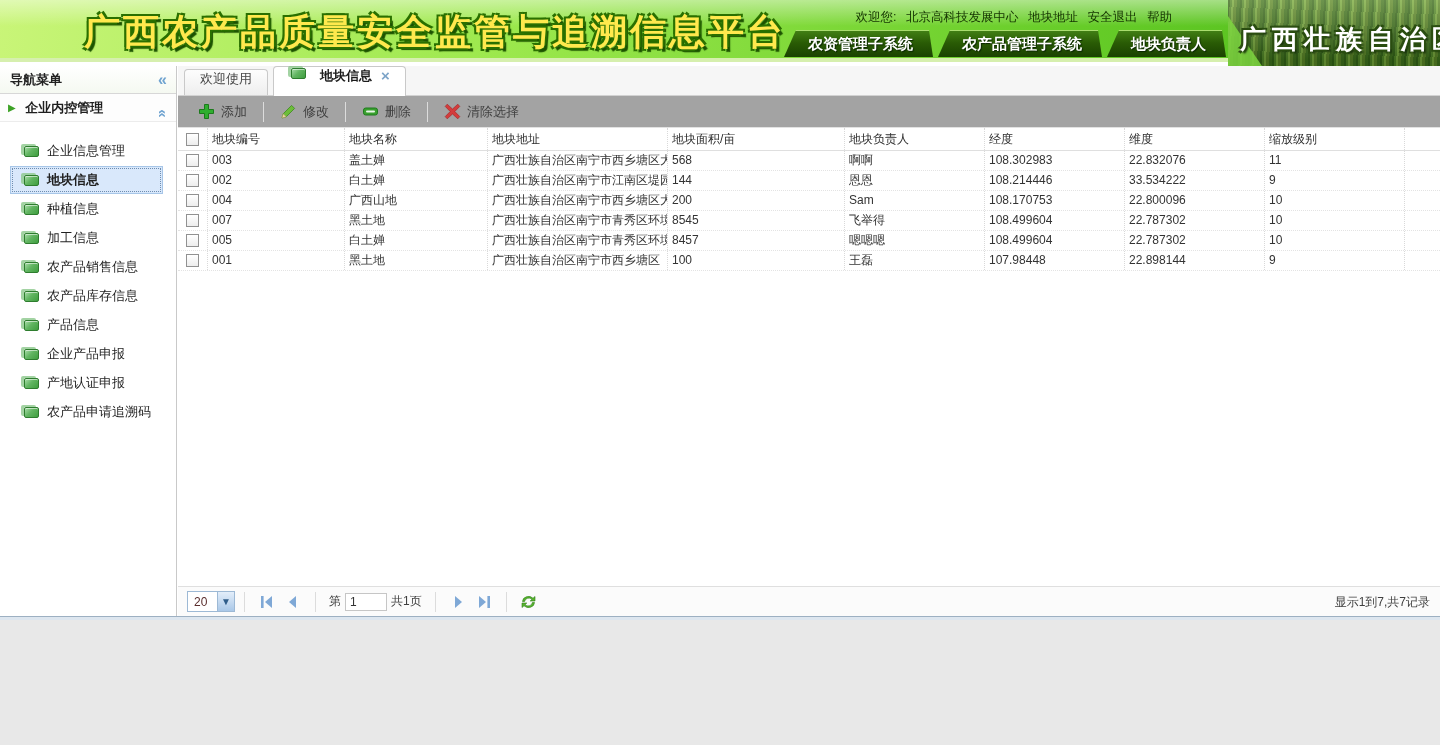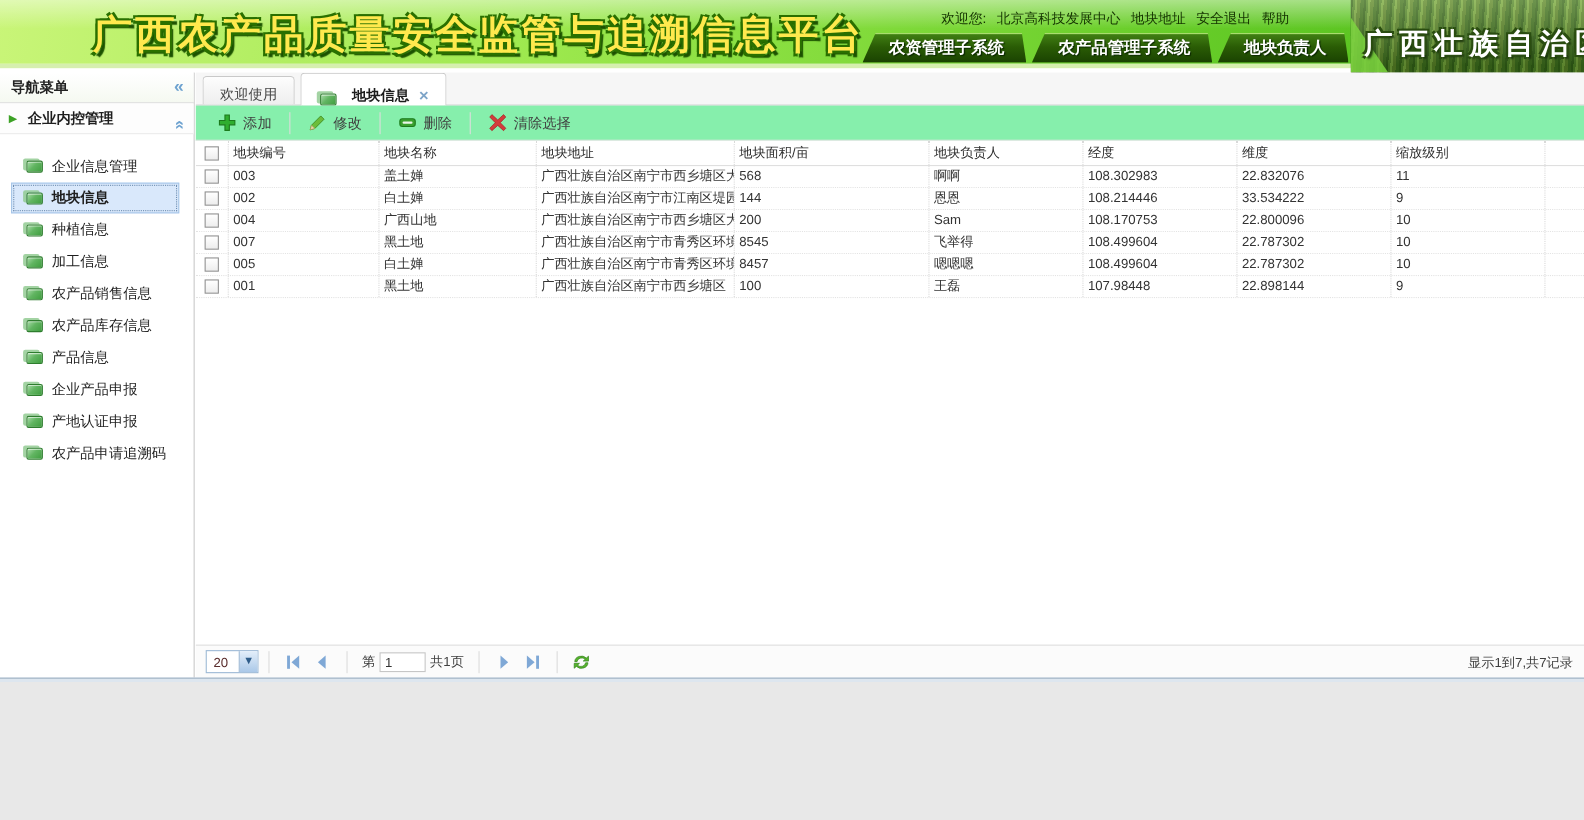--- a/index.html
+++ b/index.html
@@ -48,28 +48,28 @@
     margin:1px 13px 1px 10px; padding-left:11px; cursor:pointer; border:1px solid transparent; }
   .menu-item.selected { background:#d9e8fb; border:1px solid #a7c6e8; outline:1px dotted #6e8db0; outline-offset:-3px; }
   .menu-item.selected .mi-label { font-weight:bold; }
   .folder { width:15px; height:11px; flex:0 0 15px; margin:1px 8px 0 2px; border:1px solid #2e7d2e; border-radius:2px;
     background:linear-gradient(135deg,#a9dca9 0%,#62b562 45%,#3f9e3f 100%);
     box-shadow:inset 0 1px 0 rgba(255,255,255,.55), -3px -2px 0 rgba(140,200,140,.8); }
 
   
   .tabbar { position:absolute; left:178px; top:66px; right:0; height:30px; background:#f6f6f6;
     border-bottom:1px solid #d2d2d2; display:flex; align-items:flex-end; padding-left:6px; gap:5px; }
-  .tab { height:26px; display:flex; align-items:flex-end; gap:6px; padding:0 15px; font-size:13px; color:#474747;
+  .tab { height:26px; display:flex; align-items:flex-start; gap:6px; padding:0 15px; font-size:13px; color:#474747;
     border:1px solid #c9c9c9; border-bottom:none; border-radius:4px 4px 0 0;
     background:linear-gradient(#fdfdfd,#eeeeee); cursor:pointer; }
   .tab.active { height:30px; margin-bottom:-1px; background:#fff; font-weight:bold; color:#1c1c1c; }
   .tab-close { color:#7da4c8; font-size:15px; font-weight:bold; margin-left:3px; cursor:pointer; }
 
   
-  .toolbar { position:absolute; left:178px; top:96px; right:0; height:32px; background:#86efac;
+  .toolbar { position:absolute; left:178px; top:96px; right:0; height:32px; background:#a3a3a3;
     border-bottom:1px solid #e2e2e2; display:flex; align-items:center; padding-left:9px; }
   .tool-btn { display:flex; align-items:center; gap:6px; font-size:13px; color:#3f3f3f; padding:4px 11px; cursor:pointer; border-radius:3px; }
   .tico { width:17px; height:17px; display:inline-block; }
   .tico svg { width:17px; height:17px; display:block; }
   .tool-sep { width:1px; height:20px; background:#dcdcdc; margin:0 5px; }
 
   
   .grid { position:absolute; left:178px; top:128px; right:0; bottom:34px; background:#fff; overflow:hidden; }
   .g-row { display:flex; align-items:stretch; }
   .g-head { border-bottom:1px solid #dfdfdf; height:23px; }

